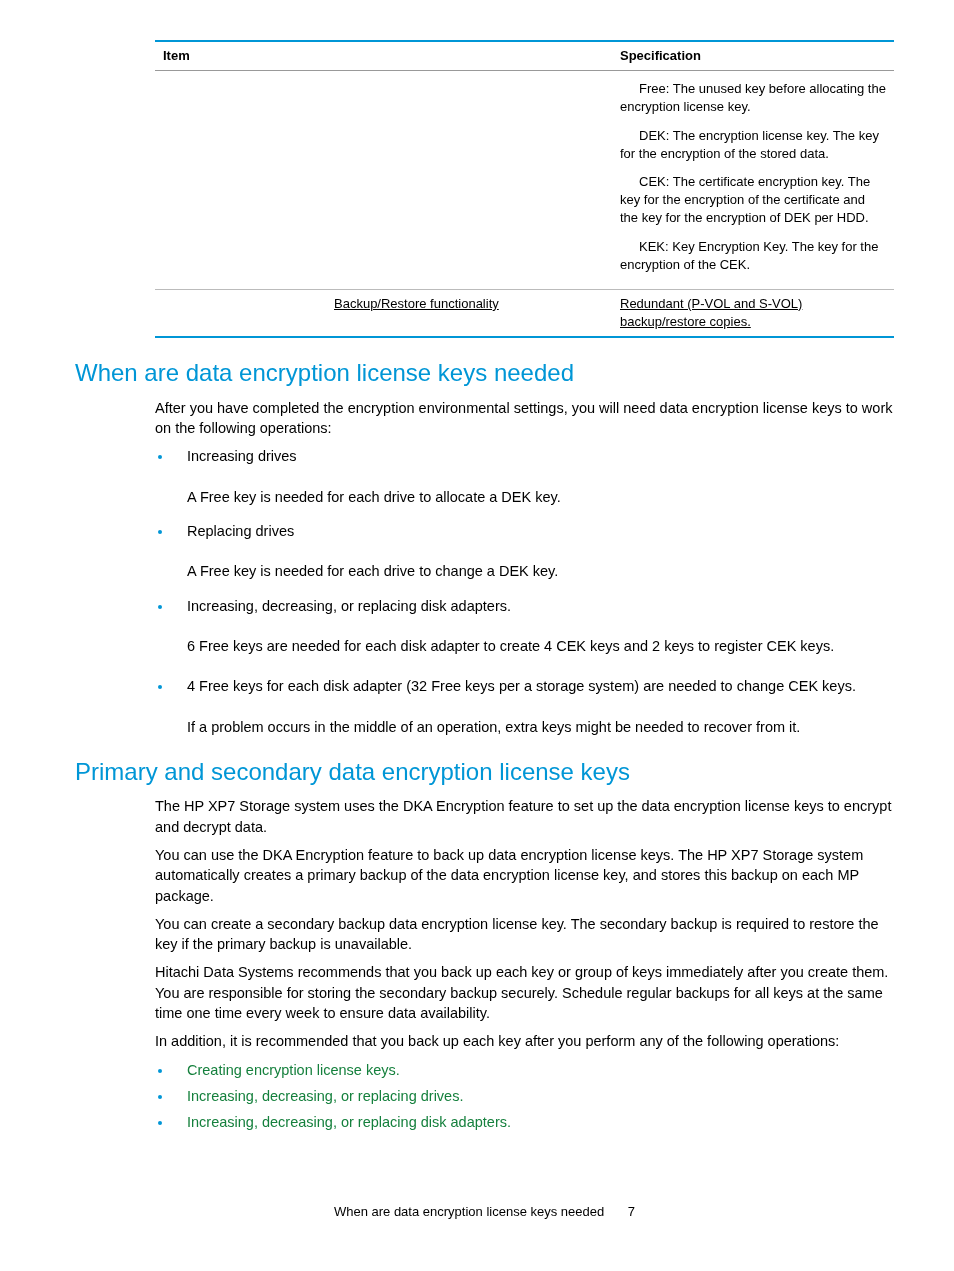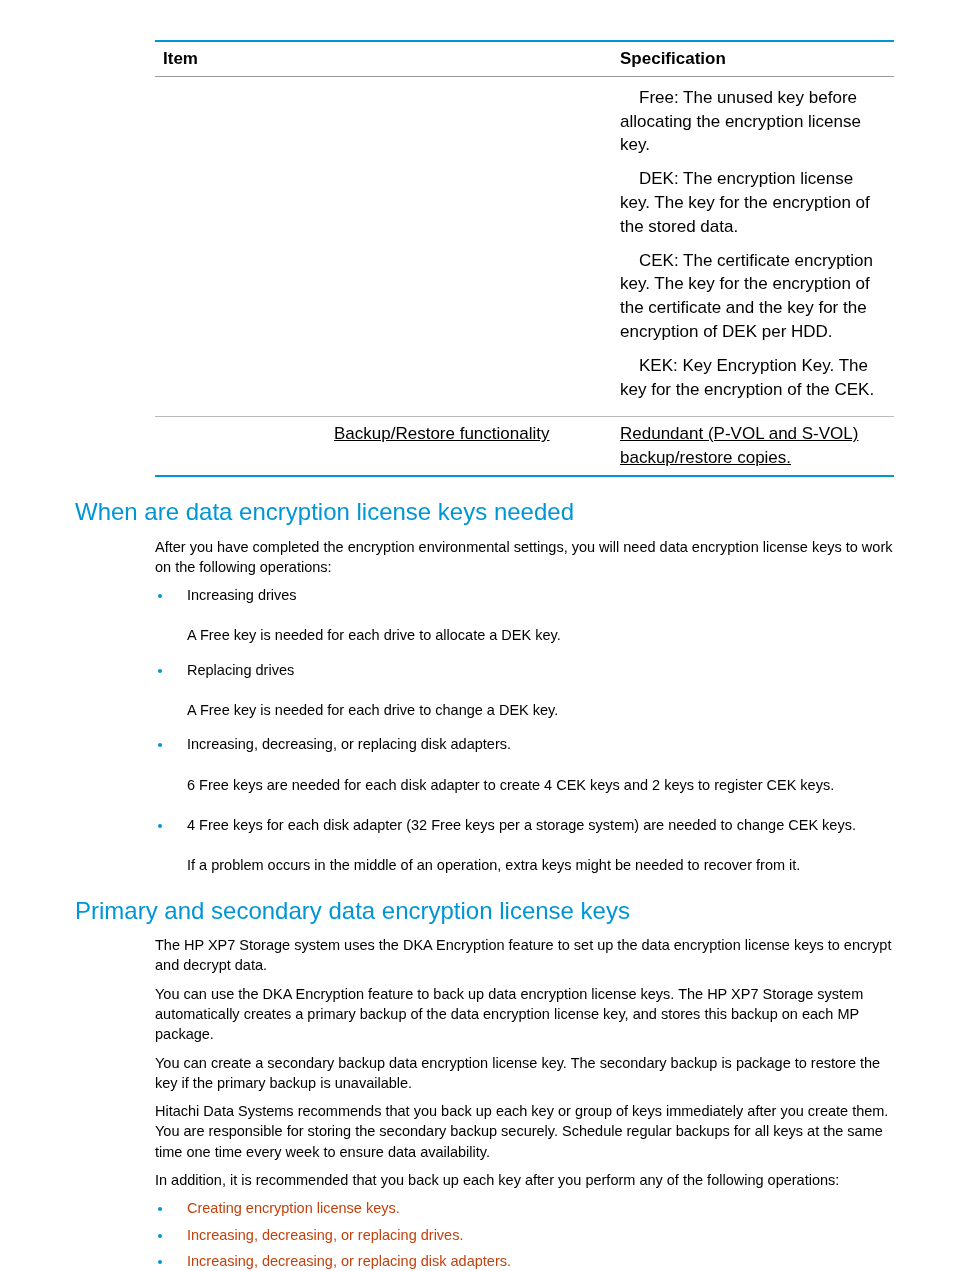--- a/index.html
+++ b/index.html
@@ -15,21 +15,21 @@
   table {
     border-collapse: collapse;
     width: 100%;
     margin-left: 80px;
     width: calc(100% - 80px);
   }
   table th, table td {
     text-align: left;
     vertical-align: top;
     padding: 5px 8px;
-    font-size: 17px;
+    font-size: 13px;
   }
   table thead th {
     border-top: 2px solid #0096d6;
     border-bottom: 1px solid #999;
     font-weight: bold;
   }
   table tbody tr:last-child td {
     border-bottom: 2px solid #0096d6;
   }
   .spec-item p {
@@ -66,21 +66,21 @@
     margin: 20px 0 0 0;
   }
   ul.simple-list {
     margin: 8px 0 8px 80px;
     padding-left: 18px;
   }
   ul.simple-list li {
     color: #0096d6;
     margin-bottom: 6px;
   }
-  ul.simple-list li span { color: #c2410c; margin-left: 14px; }
+  ul.simple-list li span { color: #15803d; margin-left: 14px; }
   .footer {
     margin-top: 70px;
     text-align: center;
     font-size: 13px;
   }
   .footer .pnum { margin-left: 20px; }
   .col1 { width: 155px; }
   .col2 { width: 270px; }
 </style>
 </head>
@@ -139,21 +139,21 @@
     <div class="li-content">
       <p>4 Free keys for each disk adapter (32 Free keys per a storage system) are needed to change CEK keys.</p>
       <p>If a problem occurs in the middle of an operation, extra keys might be needed to recover from it.</p>
     </div>
   </li>
 </ul>
 
 <h2>Primary and secondary data encryption license keys</h2>
 <p class="body-p">The HP XP7 Storage system uses the DKA Encryption feature to set up the data encryption license keys to encrypt and decrypt data.</p>
 <p class="body-p">You can use the DKA Encryption feature to back up data encryption license keys. The HP XP7 Storage system automatically creates a primary backup of the data encryption license key, and stores this backup on each MP package.</p>
-<p class="body-p">You can create a secondary backup data encryption license key. The secondary backup is package to restore the key if the primary backup is unavailable.</p>
+<p class="body-p">You can create a secondary backup data encryption license key. The secondary backup is required to restore the key if the primary backup is unavailable.</p>
 <p class="body-p">Hitachi Data Systems recommends that you back up each key or group of keys immediately after you create them. You are responsible for storing the secondary backup securely. Schedule regular backups for all keys at the same time one time every week to ensure data availability.</p>
 <p class="body-p">In addition, it is recommended that you back up each key after you perform any of the following operations:</p>
 
 <ul class="simple-list">
   <li><span>Creating encryption license keys.</span></li>
   <li><span>Increasing, decreasing, or replacing drives.</span></li>
   <li><span>Increasing, decreasing, or replacing disk adapters.</span></li>
 </ul>
 
 <div class="footer">

